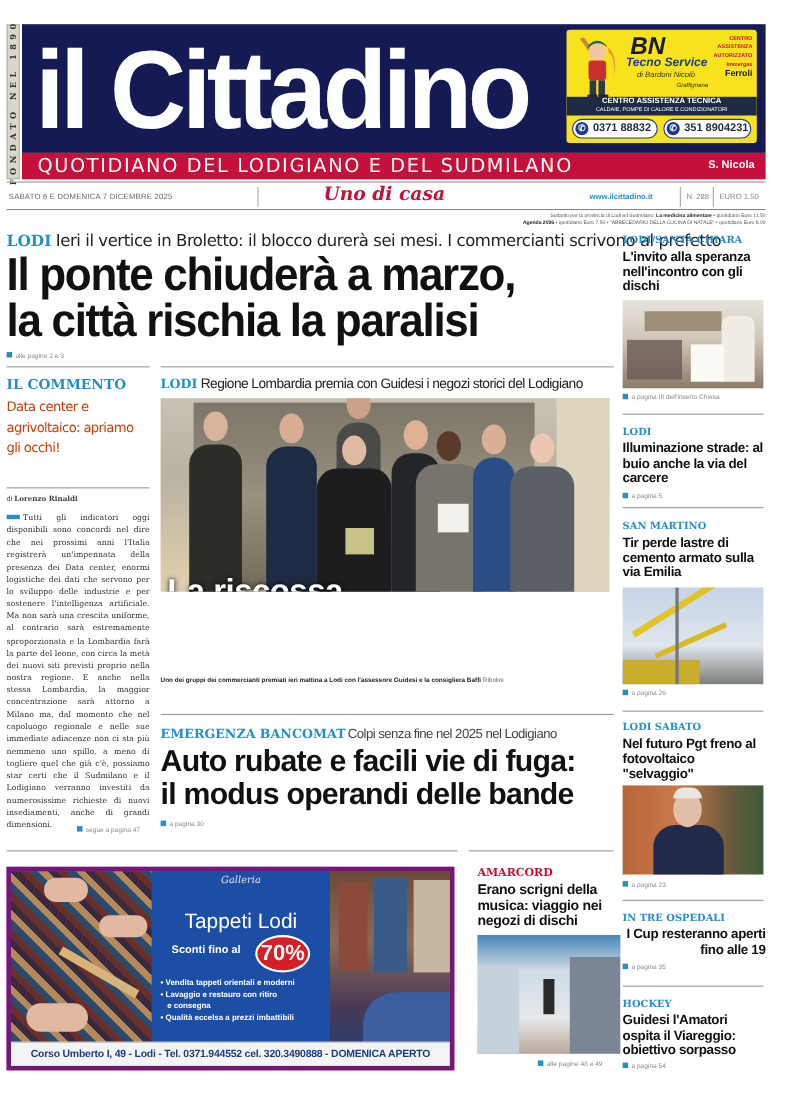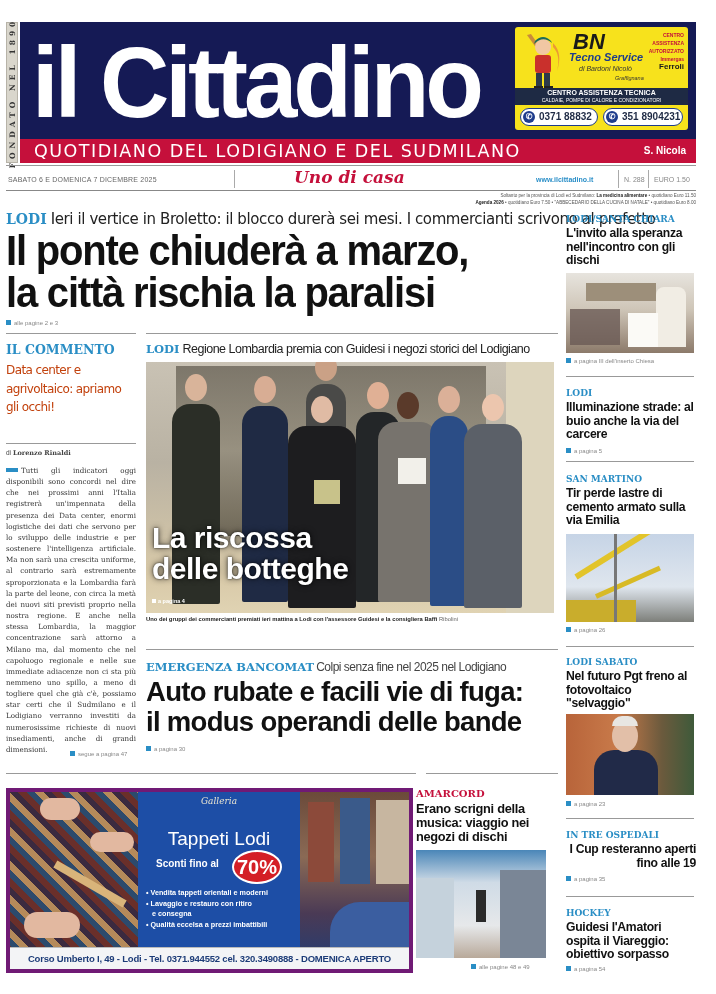--- a/index.html
+++ b/index.html
@@ -58,21 +58,21 @@
   .comment-kicker { left: 6px; top: 342px; font-size: 12.5px; }
   .comment-title { left: 6px; top: 361px; width: 130px; font-family: "DejaVu Sans", sans-serif; font-weight: 400; font-size: 12px; line-height: 18.5px; color: #c2410c; letter-spacing: -0.6px; }
   .comment-byline { left: 6px; top: 449px; font-size: 6.5px; color: #444; }
   .comment-byline b { font-family: "DejaVu Serif", serif; }
   .comment-body { left: 6px; top: 465px; width: 130px; font-family: "DejaVu Serif", serif; font-size: 7.1px; line-height: 11.15px; color: #333; text-align: justify; }
   .comment-body .lead-sq { display: inline-block; width: 12px; height: 4px; background: #2a8ec5; margin-right: 3px; vertical-align: 1px; }
 
   
   .feature-kicker-line { left: 146px; top: 342px; width: 412px; font-size: 12.5px; white-space: nowrap; color: #222; letter-spacing: -0.5px; }
   .feature-kicker-line .kicker { font-size: 11.5px; margin-right: 3px; letter-spacing: 0; }
-  .feature-photo { left: 146px; top: 362px; width: 408px; height: 251px; background: linear-gradient(180deg, #c9c2b4 0%, #b9b2a3 40%, #d8c9a8 85%, #e0d3b3 100%); overflow: hidden; }
+  .feature-photo { left: 146px; top: 362px; width: 408px; height: 176px; background: linear-gradient(180deg, #c9c2b4 0%, #b9b2a3 40%, #d8c9a8 85%, #e0d3b3 100%); overflow: hidden; }
   .feature-photo .shelf { position: absolute; left: 30px; top: 4px; width: 310px; height: 170px; background: linear-gradient(180deg,#6a6458,#8f8877 50%,#585244); opacity: 0.8; }
   .feature-photo .wall-r { position: absolute; right: 0; top: 0; width: 48px; height: 251px; background: #ddd5bd; }
   .person { position: absolute; border-radius: 18px 18px 2px 2px; }
   .person .head { position: absolute; left: 50%; transform: translateX(-50%); width: 22px; height: 27px; border-radius: 50%; background: #d9b49a; top: -30px; }
   .photo-overlay-text { position: absolute; left: 6px; top: 160px; font-weight: bold; color: #fff; font-size: 30px; line-height: 31px; text-shadow: 0 0 6px rgba(0,0,0,0.7), 0 0 2px rgba(0,0,0,0.8); letter-spacing: -0.5px; }
   .photo-ref { position: absolute; left: 6px; top: 236px; font-size: 5.5px; color: #fff; font-weight: bold; }
   .photo-ref .sq { display: inline-block; width: 4px; height: 4px; background: #fff; margin-right: 2px; }
   .feature-caption { left: 146px; top: 616px; width: 412px; font-size: 5.8px; color: #222; font-weight: bold; white-space: nowrap; }
   .feature-caption .credit { font-weight: normal; color: #666; }
 
@@ -93,21 +93,21 @@
   .ad-nodo .center { position: absolute; left: 128px; top: 0; width: 162px; height: 162px; background: #1d4ea6; color: #fff; text-align: center; }
   .ad-nodo .right-img { position: absolute; left: 290px; top: 0; width: 117px; height: 162px; background: linear-gradient(180deg,#6b4a3a 0%,#8a6a55 40%,#4a3a55 75%, #2c3c6c 100%); }
   .ad-nodo .galleria { position: absolute; left: 0; width: 100%; top: 4px; font-family: "DejaVu Serif", serif; font-style: italic; font-size: 9px; color: #e8e3d0; }
   .ad-nodo .nodo { position: absolute; left: 0; width: 100%; top: 14px; font-family: "DejaVu Serif", serif; font-style: italic; font-weight: bold; font-size: 17px; }
   .ad-nodo .tappeti { position: absolute; left: 0; width: 100%; top: 36px; font-size: 19px; }
   .ad-nodo .sconti { position: absolute; left: 18px; top: 66px; font-size: 10px; font-weight: bold; }
   .ad-nodo .pct { position: absolute; left: 94px; top: 58px; width: 50px; height: 34px; border-radius: 50%; background: #d41f26; border: 2px solid #fff; font-weight: bold; font-size: 20px; line-height: 30px; }
   .ad-nodo .bullets { position: absolute; left: 8px; top: 96px; width: 154px; text-align: left; font-size: 7.2px; font-weight: bold; line-height: 10.5px; }
   .ad-nodo .footer { position: absolute; left: 0; bottom: 0; width: 100%; height: 22px; background: #f3f4f6; border-top: 1px solid #bbb; font-size: 9.5px; font-weight: bold; color: #1d3c78; line-height: 21px; text-align: center; white-space: nowrap; letter-spacing: -0.2px; }
 
-  .amarcord { left: 416px; top: 788px; width: 132px; }
+  .amarcord { left: 434px; top: 788px; width: 132px; }
 </style>
 </head>
 <body>
 
 <div class="abs founded-strip">
     <span>FONDATO NEL 1890</span>
   </div>
 <div class="abs masthead"></div>
 <div class="abs logo">il Cittadino</div>
 <div class="abs subbar">

